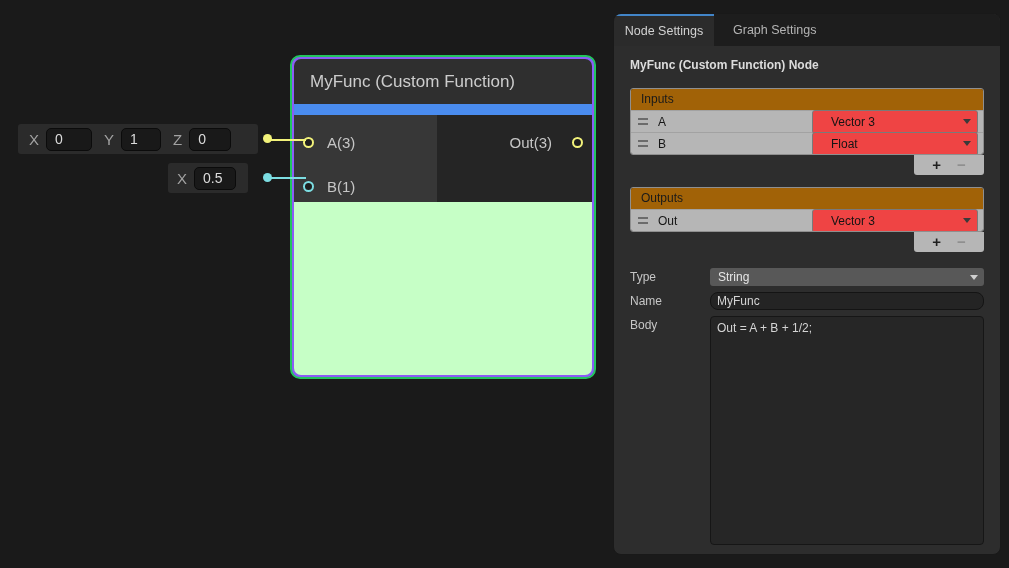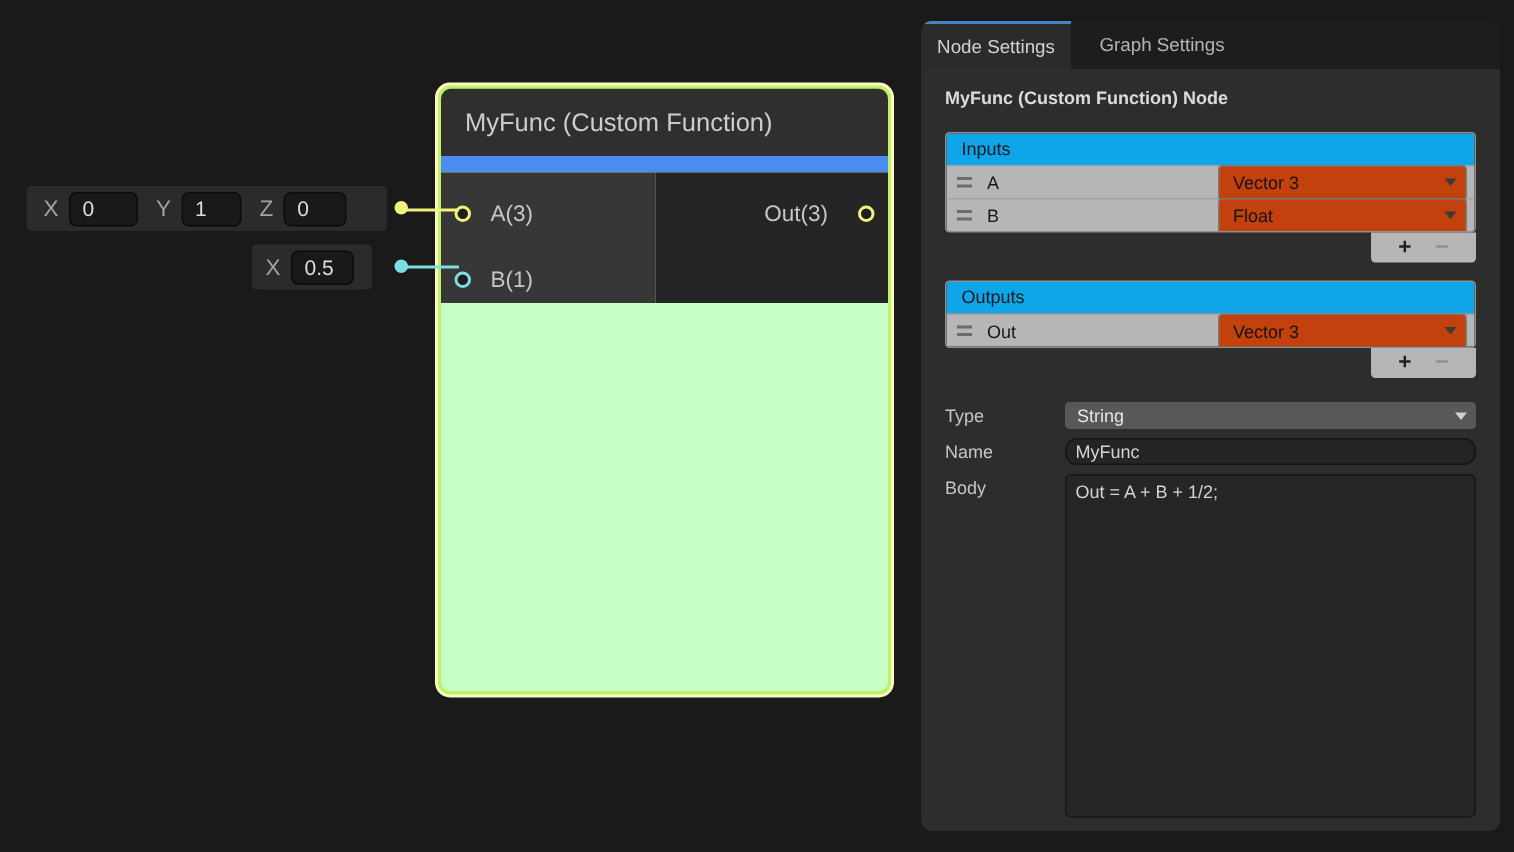--- a/index.html
+++ b/index.html
@@ -28,22 +28,22 @@
 
   .port-dot { position:absolute; width:9px; height:9px; border-radius:50%; z-index:3; }
   #dot-vec3 { left:263px; top:134px; background:#F2F27A; }
   #dot-float { left:263px; top:173px; background:#7CDDE2; }
   .wire { position:absolute; height:2px; z-index:3; }
   #wire-a { left:270px; top:139px; width:36px; background:#F2F27A; }
   #wire-b { left:270px; top:177px; width:36px; background:#7CDDE2; }
 
   
   .node {
-    position:absolute; left:290px; top:55px; width:306px; height:410px;
-    border:2px solid #fef9c3; border-radius:10px; background:#bef264; padding:2px; z-index:2;
+    position:absolute; left:290px; top:55px; width:306px; height:324px;
+    border:2px solid #22c55e; border-radius:10px; background:#8b5cf6; padding:2px; z-index:2;
   }
   .node-inner { width:100%; height:100%; border-radius:7px; overflow:hidden; display:flex; flex-direction:column; }
   .node-header { height:45px; background:#2F2F2F; color:#CDCDCD; font-size:17px; line-height:46px; padding-left:16px; }
   .node-colorbar { height:11px; background:#4A8CEF; }
   .node-ports { height:87px; display:flex; }
   .ports-left { width:143px; background:#373737; padding-top:11px; display:flex; flex-direction:column; gap:10px;justify-content:space-between; }
   .ports-right { flex:1; background:#252525; padding-top:11px; }
   .port-row { height:32px; display:flex; align-items:center; }
   .ports-left .port-row { padding-left:9px; gap:13px; }
   .port-row.out { justify-content:flex-end; padding-right:9px; gap:20px; }
@@ -59,28 +59,28 @@
   }
   .insp-title { height:37px; line-height:38px; padding-left:19px; color:#C2C2C2; font-size:15px; }
   .insp-tabs { height:32px; background:#1D1D1D; display:flex; }
   .tab { font-size:12.5px; display:flex; align-items:center; cursor:default; }
   .tab.active { width:100px; background:#2B2B2B; border-top:2px solid #4285C8; justify-content:center; color:#D2D2D2; }
   .tab.inactive { padding:0 19px; color:#B4B4B4; }
   .insp-content { padding:12px 16px 0 16px; }
   .insp-heading { font-size:12px; font-weight:bold; color:#DCDCDC; }
 
   .section { margin-top:16px; border:1px solid #8F8F8F; border-radius:3px; overflow:hidden; }
-  .section-header { height:21px; line-height:21px; background:#0ea5e9; color:#1A1A1A; font-size:12px; padding-left:10px; }
+  .section-header { height:21px; line-height:21px; background:#a16207; color:#1A1A1A; font-size:12px; padding-left:10px; }
   .section-row { height:22px; background:#B6B6B6; display:flex; align-items:center; border-top:1px solid #A2A2A2; }
   .handle { width:10px; height:7px; border-top:2px solid #6B6B6B; border-bottom:2px solid #6B6B6B; margin-left:7px; flex:none; }
   .row-name { font-size:12px; color:#161616; margin-left:10px; }
   .row-dd {
     margin-left:auto; margin-right:5px; width:166px; height:24px;
-    background:#c2410c; border:1px solid #7A7A7A; border-radius:3px;
-    display:flex; align-items:center; font-size:12px; color:#141414; padding-left:9px;
+    background:#ef4444; border:1px solid #7A7A7A; border-radius:3px;
+    display:flex; align-items:center; font-size:12px; color:#141414; padding-left:18px;
   }
   .arr { width:0; height:0; border-left:4px solid transparent; border-right:4px solid transparent; margin-left:auto; margin-right:6px; }
   .arr.dark { border-top:5px solid #3A3A3A; }
   .arr.light { border-top:5px solid #CFCFCF; }
   .tray-wrap { display:flex; justify-content:flex-end; }
   .tray {
     width:70px; height:20px; background:#B6B6B6; border-radius:0 0 3px 3px;
     display:flex; align-items:center; justify-content:center; gap:16px;
   }
   .tray .plus { color:#1F1F1F; font-size:15px; font-weight:bold; line-height:18px; }

